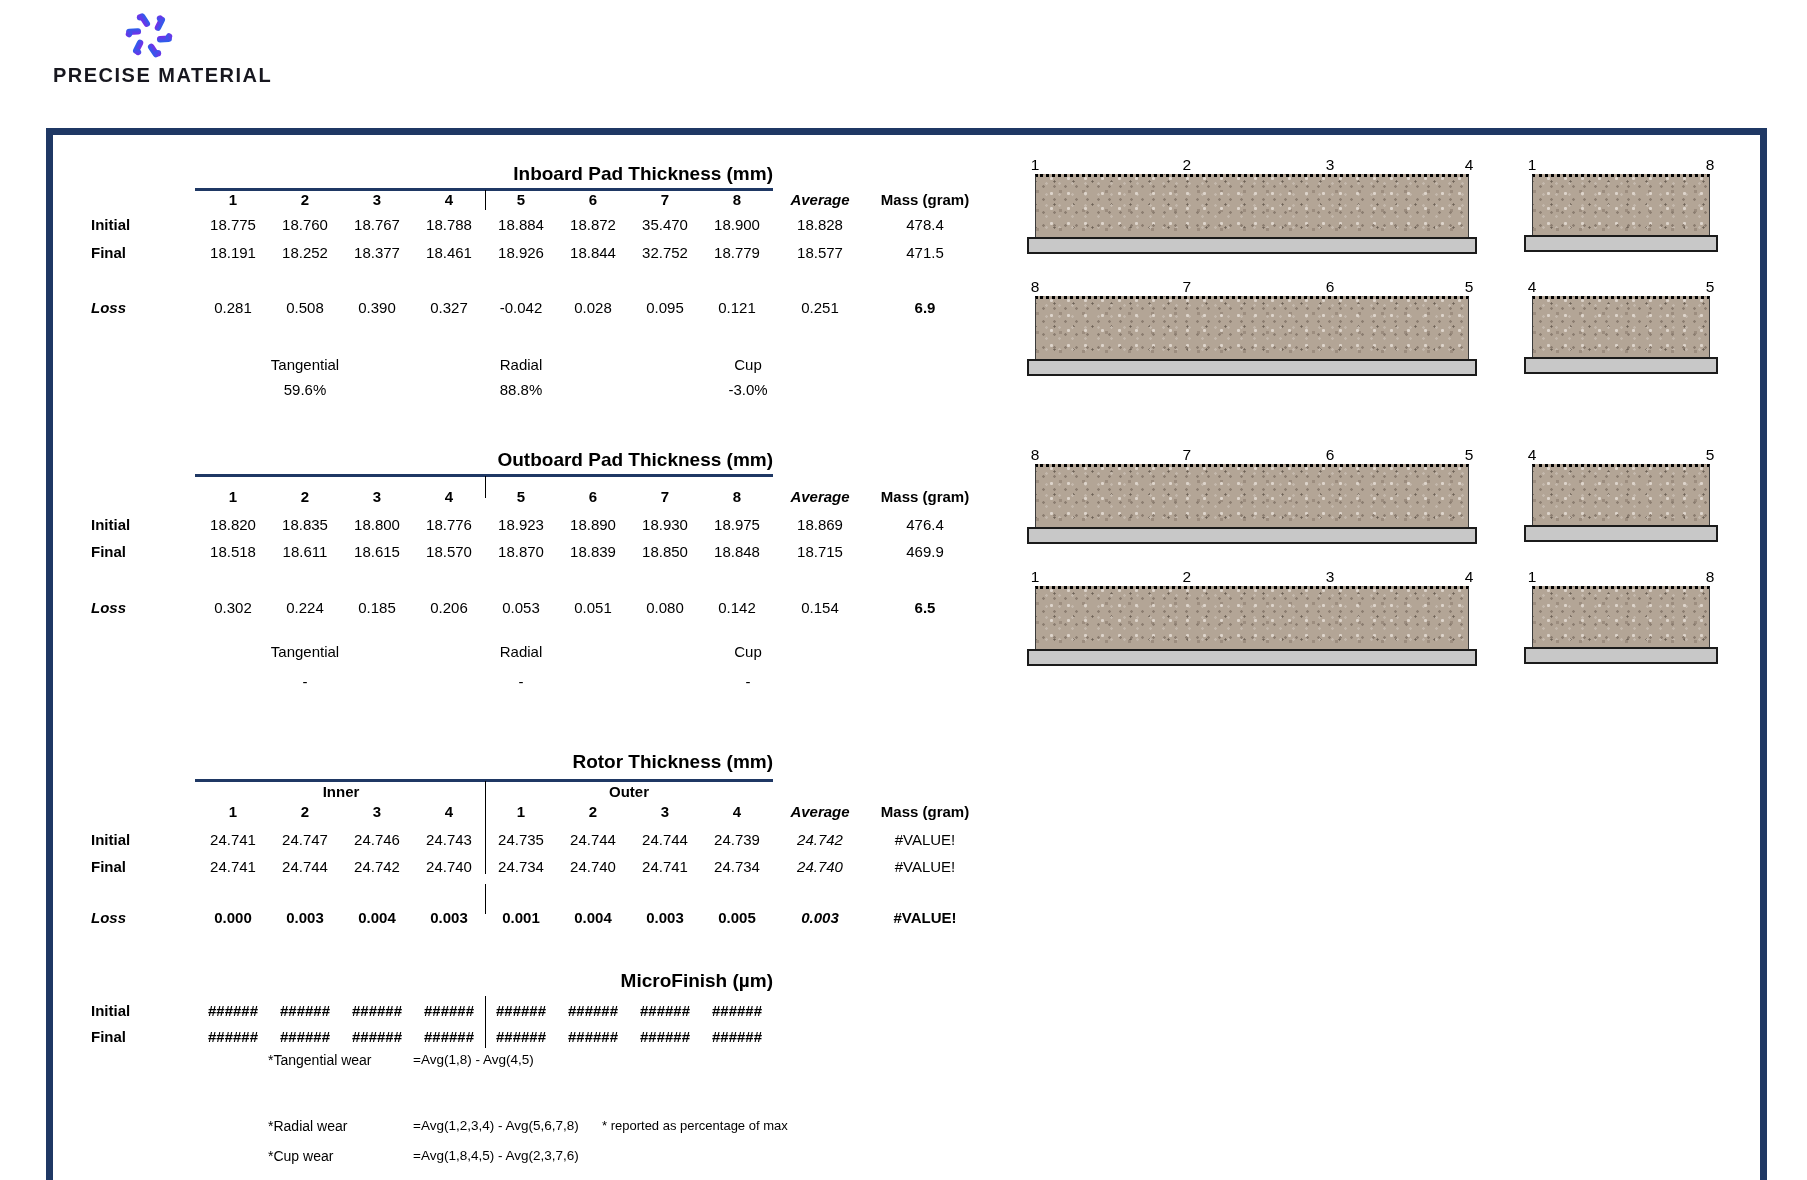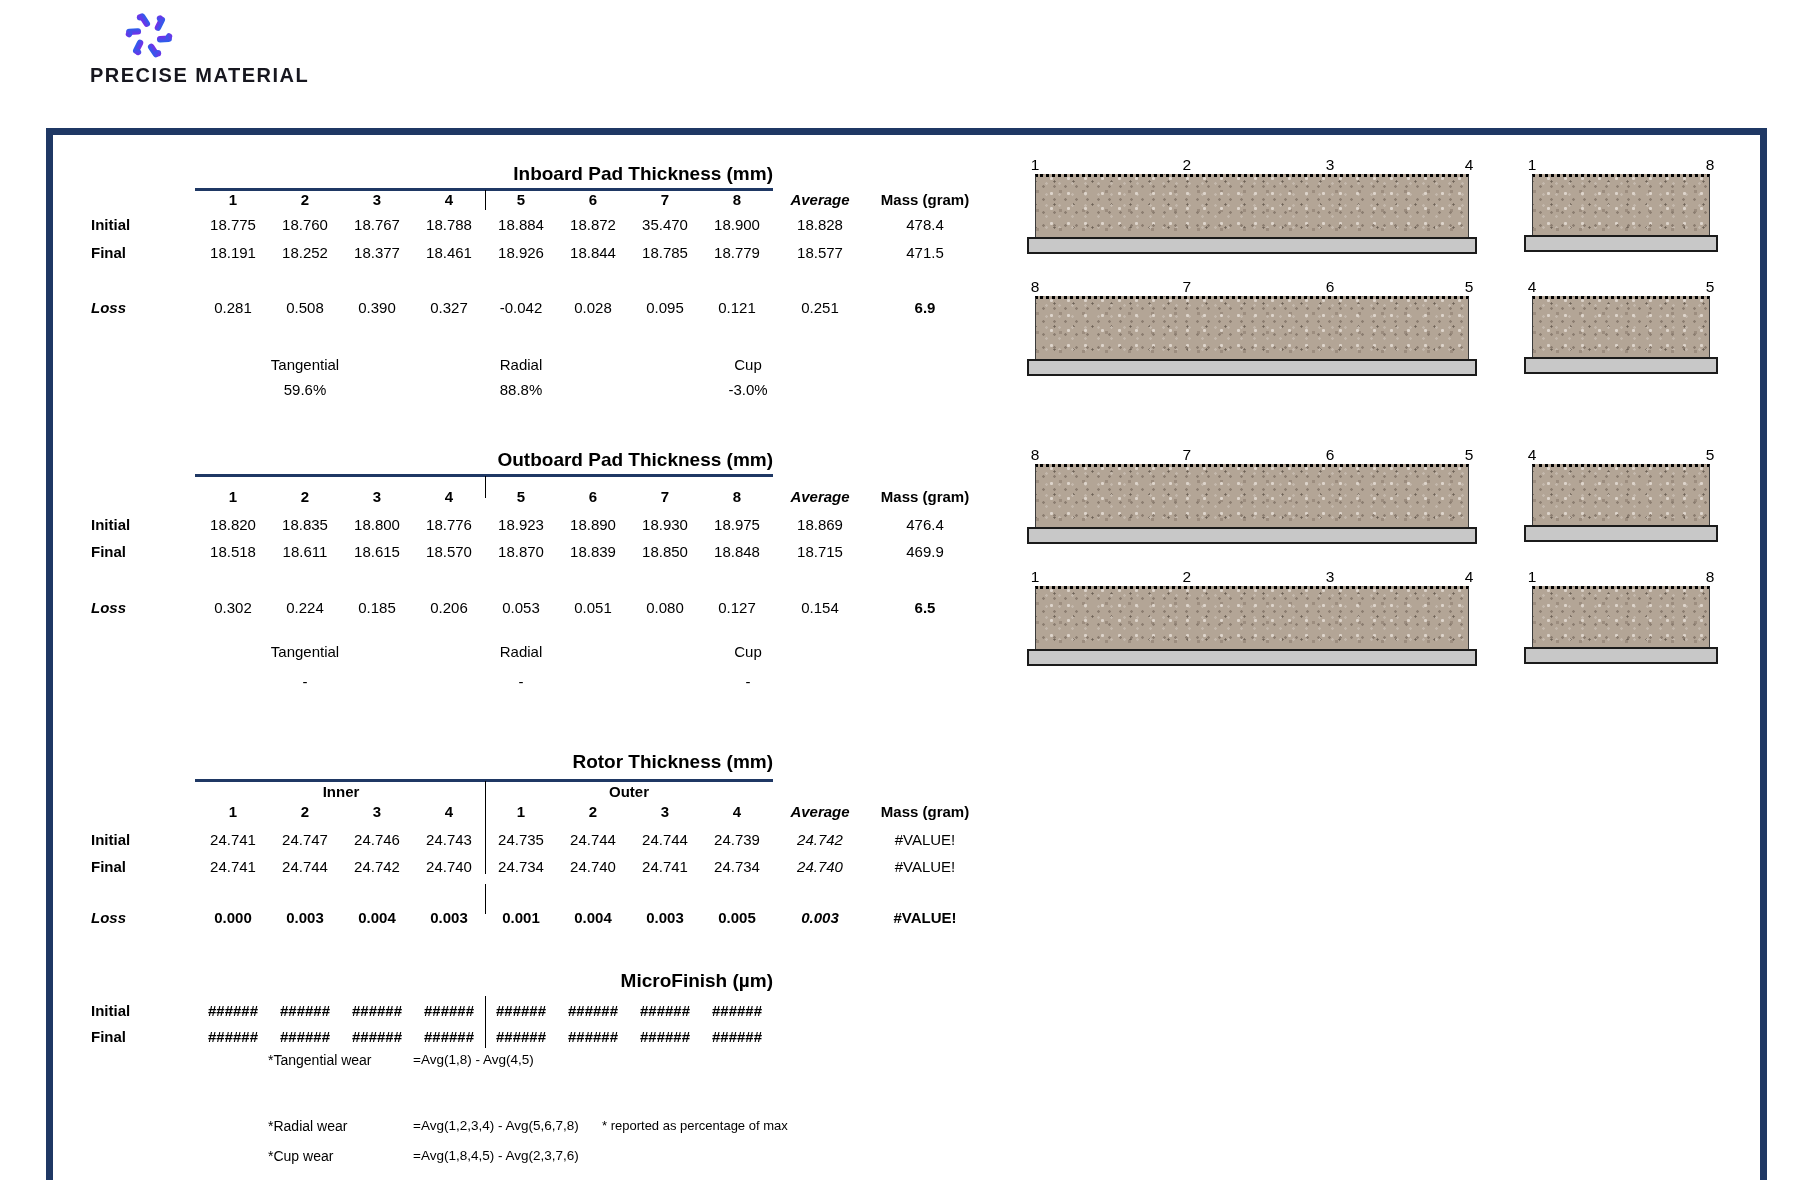--- a/index.html
+++ b/index.html
@@ -4,21 +4,21 @@
 <style>
   html,body{margin:0;padding:0}
   body{
     width:1807px;height:1180px;position:relative;background:#ffffff;
     font-family:"Liberation Sans", sans-serif;color:#000;overflow:hidden;
   }
   
   .logo{position:absolute;left:103px;top:2px;width:92px;height:64px}
   .wordmark{
     position:absolute;left:53px;top:64px;width:210px;
-    font-size:20px;font-weight:800;letter-spacing:1.5px;color:#17171f;white-space:nowrap;margin-left:37px;
+    font-size:20px;font-weight:800;letter-spacing:1.5px;color:#17171f;white-space:nowrap;
   }
   
   .frame{
     position:absolute;left:46px;top:128px;width:1721px;height:1100px;
     border:7px solid #1F3864;border-bottom:none;box-sizing:border-box;
   }
   
   .title{position:absolute;left:195px;width:578px;text-align:right;font-size:19px;font-weight:bold;white-space:nowrap}
   .rule{position:absolute;left:195px;width:578px;height:3px;background:#1F3864}
   .vline{position:absolute;left:485px;width:1px;background:#000}
@@ -139,21 +139,21 @@
   <span class="cell cm">478.4</span>
 </div>
 <div class="row" style="top:244px">
   <span class="rl">Final</span>
   <span class="cell c1">18.191</span>
   <span class="cell c2">18.252</span>
   <span class="cell c3">18.377</span>
   <span class="cell c4">18.461</span>
   <span class="cell c5">18.926</span>
   <span class="cell c6">18.844</span>
-  <span class="cell c7">18.785</span>
+  <span class="cell c7">32.752</span>
   <span class="cell c8">18.779</span>
   <span class="cell ca">18.577</span>
   <span class="cell cm">471.5</span>
 </div>
 <div class="row" style="top:299px">
   <span class="rl it">Loss</span>
   <span class="cell c1">0.281</span>
   <span class="cell c2">0.508</span>
   <span class="cell c3">0.390</span>
   <span class="cell c4">0.327</span>
@@ -218,21 +218,21 @@
 </div>
 <div class="row" style="top:599px">
   <span class="rl it">Loss</span>
   <span class="cell c1">0.302</span>
   <span class="cell c2">0.224</span>
   <span class="cell c3">0.185</span>
   <span class="cell c4">0.206</span>
   <span class="cell c5">0.053</span>
   <span class="cell c6">0.051</span>
   <span class="cell c7">0.080</span>
-  <span class="cell c8">0.127</span>
+  <span class="cell c8">0.142</span>
   <span class="cell ca">0.154</span>
   <span class="cell cm b">6.5</span>
 </div>
 <div class="row" style="top:643px">
   <span class="cell w1">Tangential</span>
   <span class="cell w2">Radial</span>
   <span class="cell w3">Cup</span>
 </div>
 <div class="row" style="top:673px">
   <span class="cell w1">-</span>

